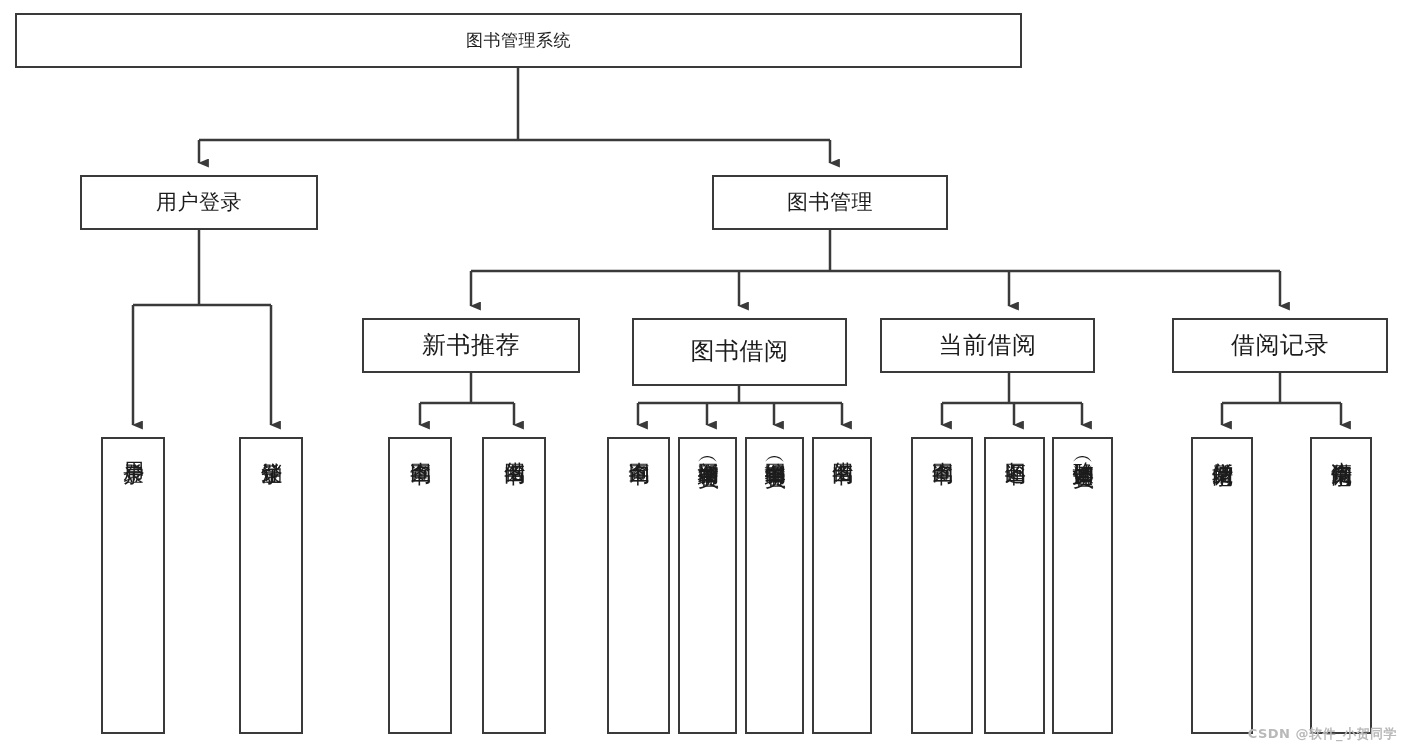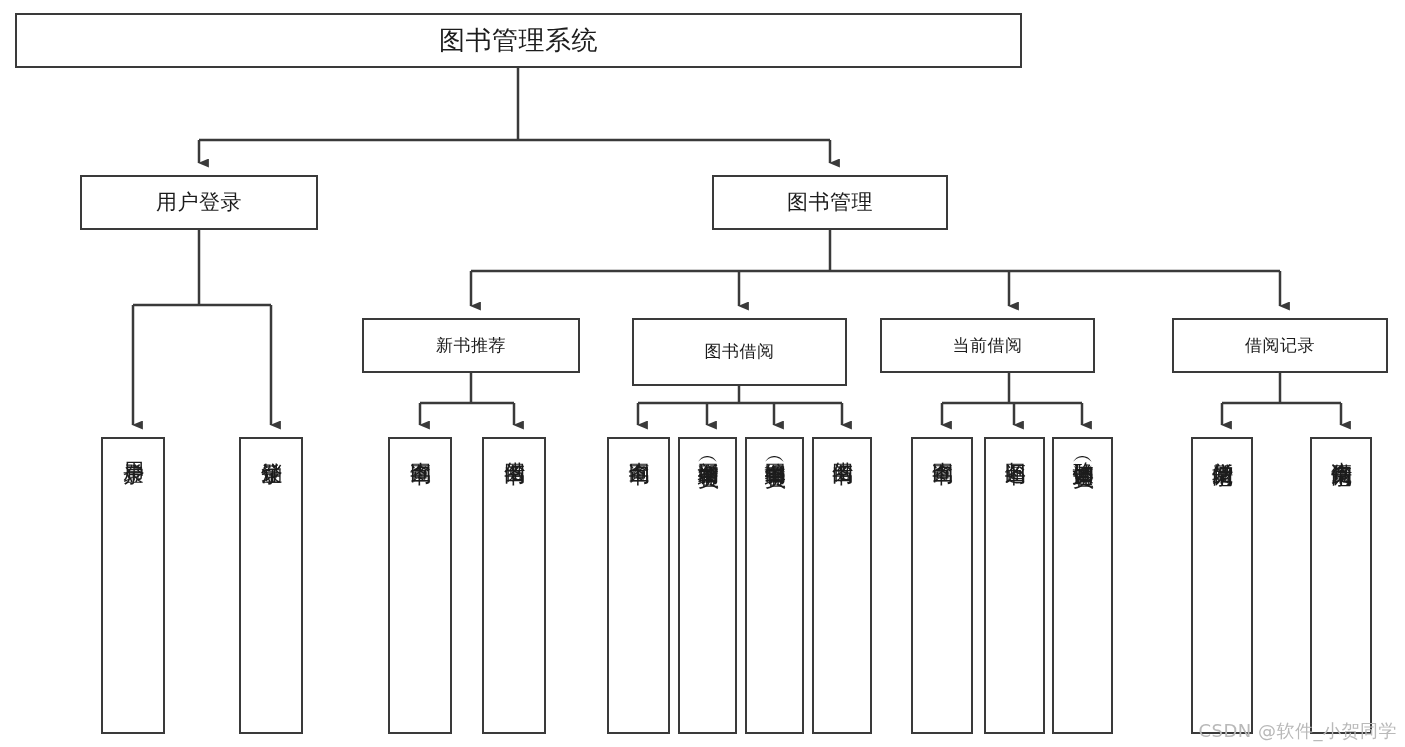--- a/index.html
+++ b/index.html
@@ -34,45 +34,46 @@
     align-items: center;
     justify-content: center;
     color: #1c1c1c;
   }
   .node .label {
     font-size: 21px;
     line-height: 1.15;
     letter-spacing: 0.5px;
     white-space: nowrap;
   }
-  .node.root .label { font-size: 26px; }
+  .node.root .label { font-size: 17px; }
   .node.lvl1 .label { font-size: 21px; }
-  .node.lvl2 .label { font-size: 17px; }
+  .node.lvl2 .label { font-size: 24px; }
   .node.leaf {
     align-items: flex-start;
     justify-content: center;
     padding-top: 6px;
   }
   .node.leaf .label {
     writing-mode: vertical-rl;
     text-orientation: upright;
     font-size: 21px;
     line-height: 1.22;
     letter-spacing: 1px;
     white-space: normal;
     max-height: 280px;
   }
   .watermark {
     position: absolute;
     right: 8px;
     bottom: 4px;
-    font-size: 18px;
+    font-size: 13px;
     color: #b9b9b9;
     letter-spacing: 0.5px;
     white-space: nowrap;
+    font-weight: bold;
   }
 </style>
 </head>
 <body>
 
 <div id="canvas">
 
   <svg class="wires" viewBox="0 0 1405 747" xmlns="http://www.w3.org/2000/svg">
     <defs>
       <marker id="arrow" viewBox="0 0 10 12" refX="5" refY="11" markerWidth="9" markerHeight="11" orient="auto-start-reverse" markerUnits="userSpaceOnUse">

